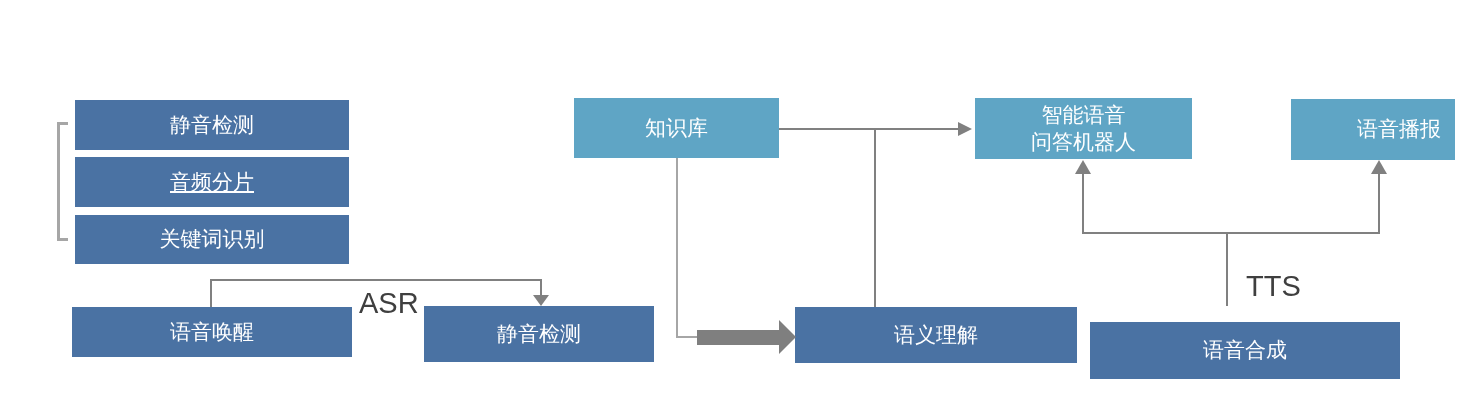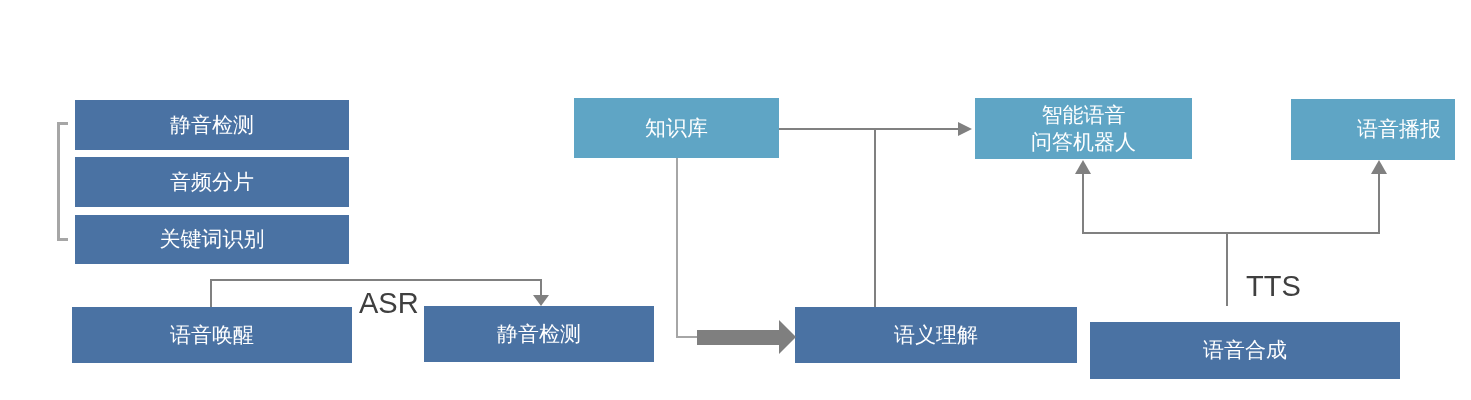--- a/index.html
+++ b/index.html
@@ -23,24 +23,24 @@
     font-size: 21px;
     text-align: center;
     line-height: 1.25;
     white-space: pre-line;
   }
   .dark  { background: #4a72a3; }
   .light { background: #5fa5c5; }
 
   
   #b-silence  { left: 43px;  top: 68px;  width: 274px; height: 50px; }
-  #b-audio    { left: 43px;  top: 125px; width: 274px; height: 50px; }
+  #b-audio    { left: 43px;  top: 125px; width: 274px; height: 50px; text-decoration: underline; }
   #b-keyword  { left: 43px;  top: 183px; width: 274px; height: 49px; }
   
-  #b-wakeup   { left: 40px;  top: 275px; width: 280px; height: 56px; }
+  #b-wakeup   { left: 40px;  top: 275px; width: 280px; height: 50px; }
   #b-recog    { left: 392px; top: 274px; width: 230px; height: 56px; }
   #b-semantic { left: 763px; top: 275px; width: 282px; height: 56px; }
   #b-synth    { left: 1058px;top: 290px; width: 310px; height: 57px; }
   
   #b-kb        { left: 542px; top: 66px; width: 205px; height: 60px; }
   #b-robot     { left: 943px; top: 66px; width: 217px; height: 61px; }
   #b-broadcast { left: 1259px;top: 67px; width: 216px; height: 61px; }
 
   .bracket {
     position: absolute;

